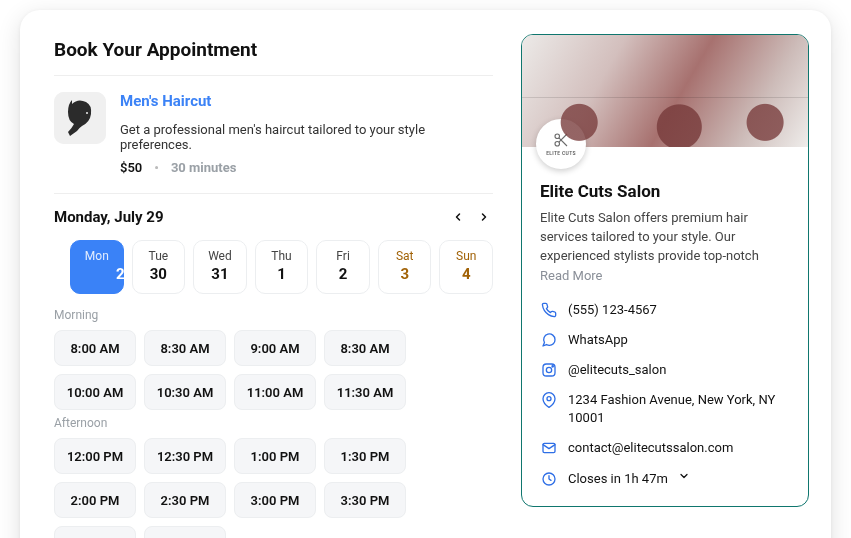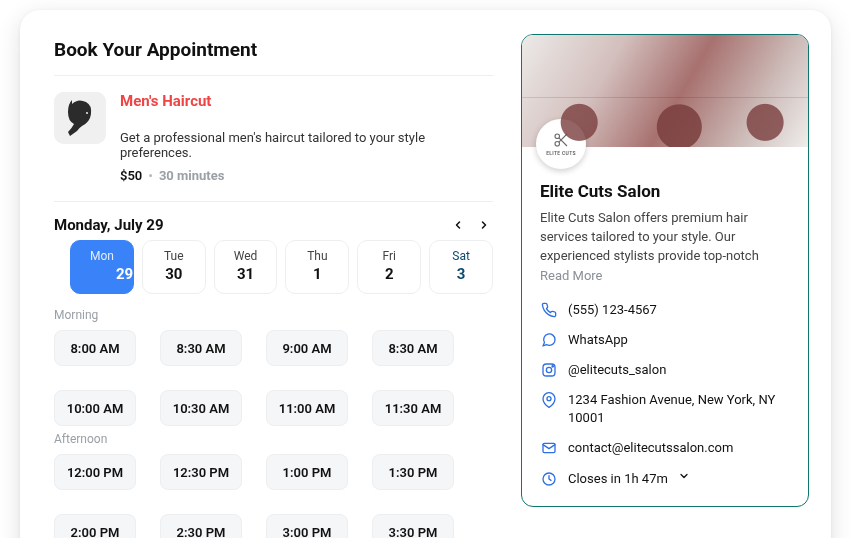--- a/index.html
+++ b/index.html
@@ -42,46 +42,46 @@
   }
   .service-img {
     width: 52px; height: 52px; border-radius: 10px;
     background: radial-gradient(circle at 55% 40%, #e8e8e8 0%, #d0d0d0 35%, #3a3a3a 36%, #2a2a2a 55%, #eee 56%, #f5f5f5 100%);
     background-color: #eee;
     flex-shrink: 0;
     overflow: hidden;
     position: relative;
   }
   .service-img svg { width: 100%; height: 100%; }
-  .service-title { font-weight: 700; font-size: 15px; color: #ef4444; margin-bottom: 20px; }
+  .service-title { font-weight: 700; font-size: 15px; color: #3b82f6; margin-bottom: 12px; }
   .service-desc { font-size: 13px; color: #333; margin-bottom: 8px; }
-  .service-meta { font-size: 13px; color: #111; font-weight: 600; display: flex; align-items: center; gap: 6px;}
+  .service-meta { font-size: 13px; color: #111; font-weight: 600; display: flex; align-items: center; gap: 12px;}
   .service-meta .dur { color: #9aa0a6; font-weight: 700; }
   .service-meta .dot { color: #bbb; }
   .hr2 { border: none; border-top: 1px solid #eee; margin-bottom: 14px; }
-  .date-row { display: flex; align-items: center; justify-content: space-between; margin-bottom: 6px; }
+  .date-row { display: flex; align-items: center; justify-content: space-between; margin-bottom: 14px; }
   .date-label { font-size: 15px; font-weight: 700; color: #111; }
   .nav-arrows { display: flex; gap: 8px; }
   .arrow { width: 18px; height: 18px; display:flex; align-items:center; justify-content:center; cursor:pointer; color:#111; }
   .days { display: flex; gap: 8px; margin-bottom: 14px; }
   .day {
     flex: 1; min-width: 0;
     border: 1px solid #eceef0; border-radius: 10px;
     background: #fff;
     padding: 8px 0 10px;
     text-align: center; cursor: pointer;
   }
   .day .dow { font-size: 12px; color: #444; margin-bottom: 2px; }
   .day .num { font-size: 15px; font-weight: 700; color: #111; }
   .day.active { background: #3a82f7; border-color:#3a82f7;margin-left:16px; }
   .day.active .dow { color: rgba(255,255,255,0.85); }
   .day.active .num { color: #fff; padding-left: 45px; }
-  .day.disabled .dow, .day.disabled .num { color: #0c4a6e; }
+  .day.disabled .dow, .day.disabled .num { color: #a16207; }
   .section-label { font-size: 12px; color: #9aa0a6; margin: 6px 0 8px; }
-  .slots { display: flex; flex-wrap: wrap; gap: 24px; margin-bottom: 4px; }
+  .slots { display: flex; flex-wrap: wrap; gap: 8px; margin-bottom: 4px; }
   .slot {
     width: 82px; height: 36px; border-radius: 8px;
     background: #f5f6f8; border: 1px solid #eceef0;
     font-size: 13px; font-weight: 600; color: #111;
     display:flex; align-items:center; justify-content:center; cursor:pointer;
   }
   .biz-card {
     border: 1px solid #0f766e; border-radius: 12px; overflow: hidden;
     background:#fff;
   }
@@ -184,20 +184,24 @@
           <div class="num">1</div>
         </div>
         <div class="day ">
           <div class="dow">Fri</div>
           <div class="num">2</div>
         </div>
         <div class="day disabled">
           <div class="dow">Sat</div>
           <div class="num">3</div>
         </div>
+        <div class="day disabled">
+          <div class="dow">Sun</div>
+          <div class="num">4</div>
+        </div>
       </div>
 
     <div class="section-label">Morning</div>
     <div class="slots" id="morning">
         <div class="slot">8:00 AM</div>
         <div class="slot">8:30 AM</div>
         <div class="slot">9:00 AM</div>
         <div class="slot">8:30 AM</div>
         <div class="slot">10:00 AM</div>
         <div class="slot">10:30 AM</div>

